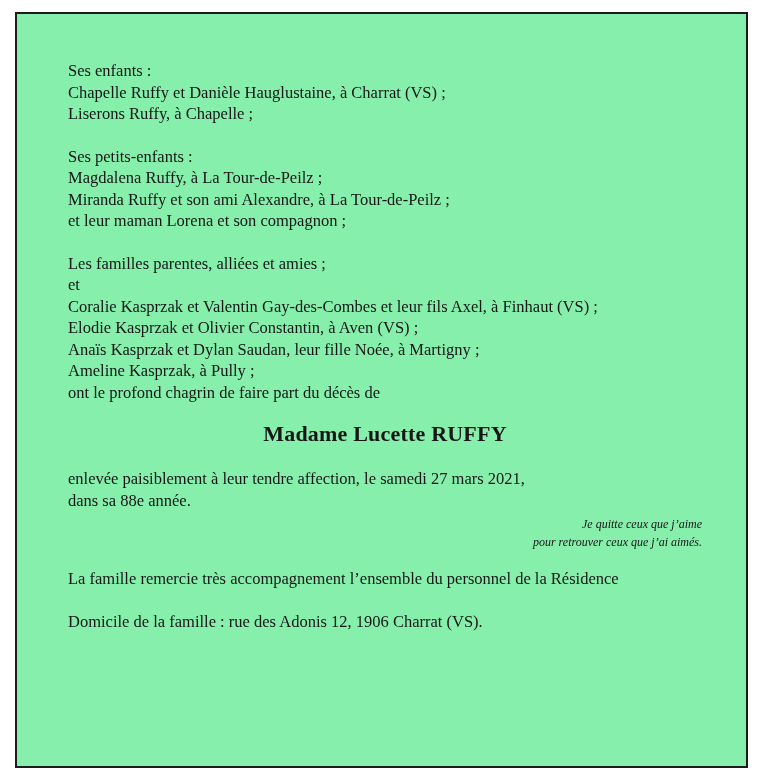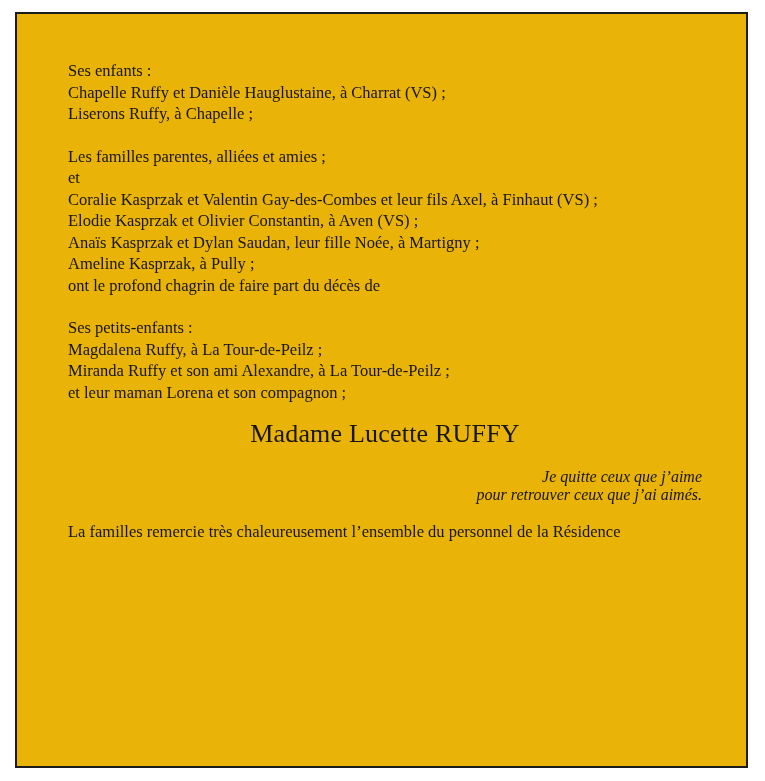--- a/index.html
+++ b/index.html
@@ -33,62 +33,69 @@
   .para .line {
     white-space: nowrap;
   }
   .para .bold {
     font-weight: normal;
   }
   .gap {
     margin-top: 21px;
   }
   h1.title {
-    font-size: 26px;
+    font-size: 22px;
     line-height: 28px;
-    font-weight: normal;
+    font-weight: bold;
     text-align: center;
     margin: 17px 0 20px 0;
     letter-spacing: 0.2px;
   }
   .quote {
     font-style: italic;
-    font-size: 16px;
+    font-size: 12px;
     line-height: 18px;
     text-align: right;
     margin: 4px 0 17px 0;
   }
 </style>
 </head>
 <body style="color: rgb(22, 22, 22); background: rgb(255, 255, 255);">
 
-<div class="page" style="border-color: rgb(28, 28, 28); background: #eab308;">
+<div class="page" style="border-color: rgb(28, 28, 28); background: #86efac;">
   <div class="content">
     <div class="para">
         <div class="line"><span>Ses enfants :</span></div>
         <div class="line"><span>Chapelle </span><span class="bold">Ruffy</span><span> et Danièle </span><span class="bold">Hauglustaine</span><span>, à Charrat (VS) ;</span></div>
         <div class="line"><span>Liserons </span><span class="bold">Ruffy</span><span>, à Chapelle ;</span></div>
+      </div>
+    <div class="para gap">
+        <div class="line"><span>Ses petits-enfants :</span></div>
+        <div class="line"><span>Magdalena </span><span class="bold">Ruffy</span><span>, à La Tour-de-Peilz ;</span></div>
+        <div class="line"><span>Miranda </span><span class="bold">Ruffy</span><span> et son ami Alexandre, à La Tour-de-Peilz ;</span></div>
+        <div class="line"><span>et leur maman Lorena et son compagnon ;</span></div>
       </div>
     <div class="para gap">
         <div class="line"><span>Les familles parentes, alliées et amies ;</span></div>
         <div class="line"><span>et</span></div>
         <div class="line"><span>Coralie </span><span class="bold">Kasprzak</span><span> et Valentin </span><span class="bold">Gay-des-Combes</span><span> et leur fils Axel, à Finhaut (VS) ;</span></div>
         <div class="line"><span>Elodie </span><span class="bold">Kasprzak</span><span> et Olivier </span><span class="bold">Constantin</span><span>, à Aven (VS) ;</span></div>
         <div class="line"><span>Anaïs </span><span class="bold">Kasprzak</span><span> et Dylan </span><span class="bold">Saudan</span><span>, leur fille Noée, à Martigny ;</span></div>
         <div class="line"><span>Ameline </span><span class="bold">Kasprzak</span><span>, à Pully ;</span></div>
         <div class="line"><span>ont le profond chagrin de faire part du décès de</span></div>
       </div>
-    <div class="para gap">
-        <div class="line"><span>Ses petits-enfants :</span></div>
-        <div class="line"><span>Magdalena </span><span class="bold">Ruffy</span><span>, à La Tour-de-Peilz ;</span></div>
-        <div class="line"><span>Miranda </span><span class="bold">Ruffy</span><span> et son ami Alexandre, à La Tour-de-Peilz ;</span></div>
-        <div class="line"><span>et leur maman Lorena et son compagnon ;</span></div>
+    <h1 class="title">Madame Lucette RUFFY</h1>
+    <div class="para">
+        <div class="line"><span>enlevée paisiblement à leur tendre affection, le samedi 27 mars 2021,</span></div>
+        <div class="line"><span>dans sa 88e année.</span></div>
       </div>
-    <h1 class="title">Madame Lucette RUFFY</h1>
     <div class="quote">
         <div class="quote-line">Je quitte ceux que j’aime</div>
         <div class="quote-line">pour retrouver ceux que j’ai aimés.</div>
       </div>
     <div class="para">
-        <div class="line"><span>La familles remercie très chaleureusement l’ensemble du personnel de la Résidence</span></div>
+        <div class="line"><span>La famille remercie très accompagnement l’ensemble du personnel de la Résidence</span></div>
+      </div>
+    <div class="para gap">
+        <div class="line"><span>Domicile de la famille : rue des Adonis 12, 1906 Charrat (VS).</span></div>
       </div>
   </div>
 </div>
 
 </body></html>

